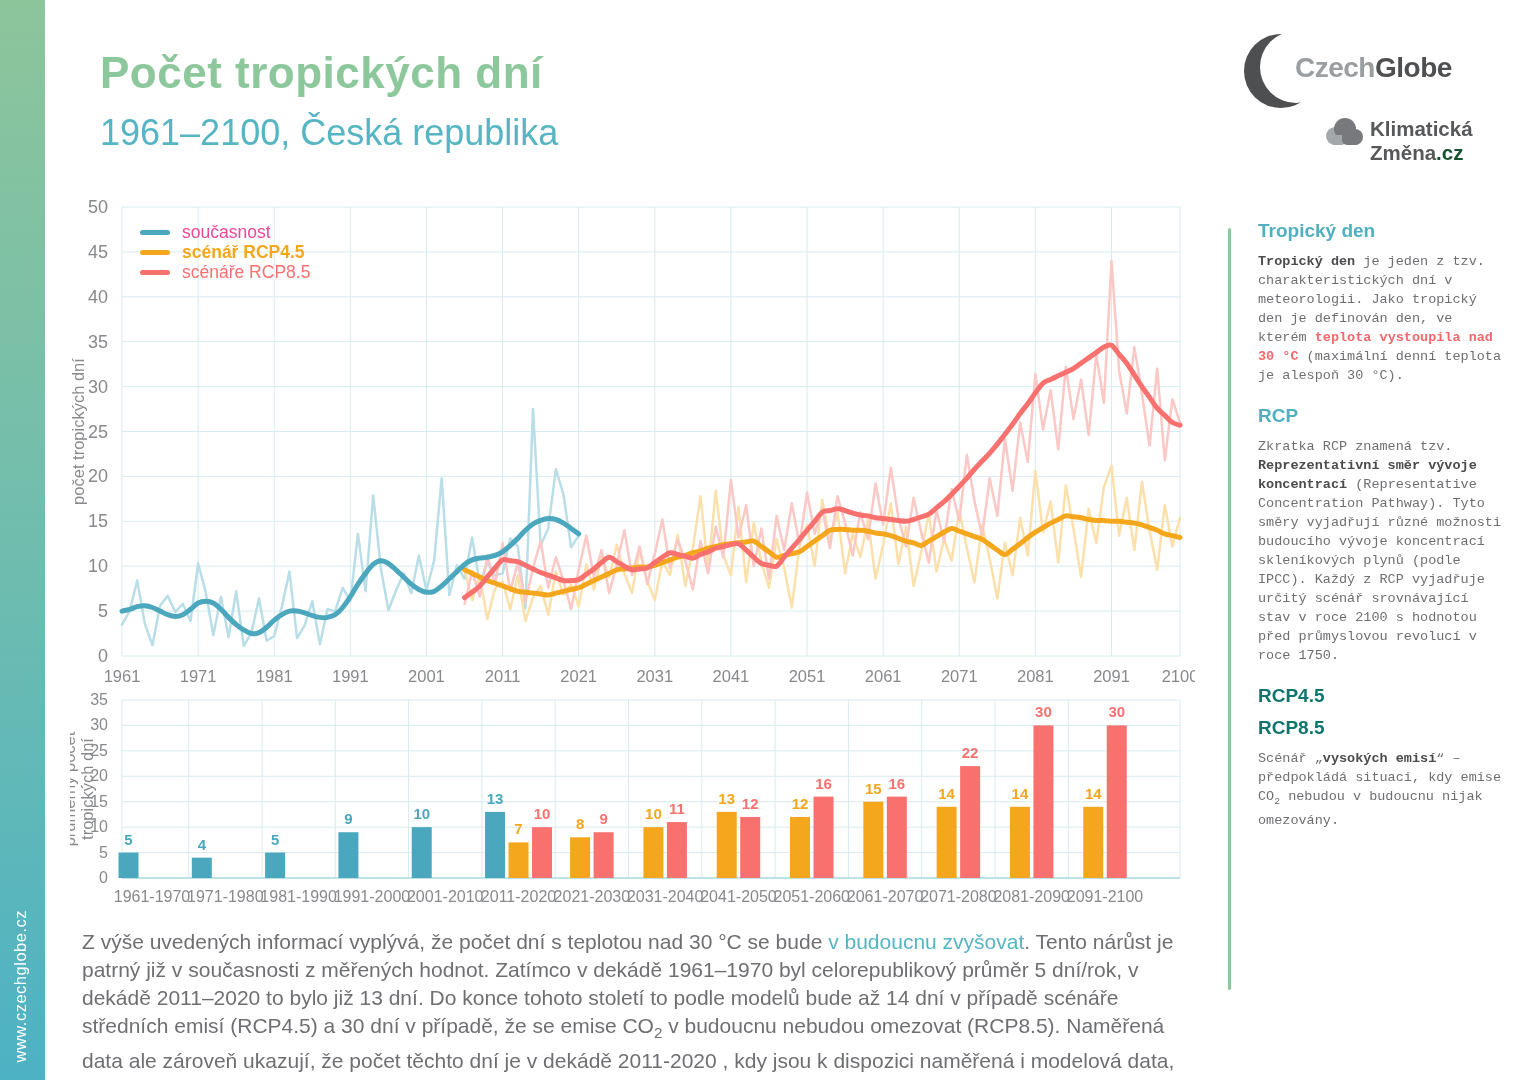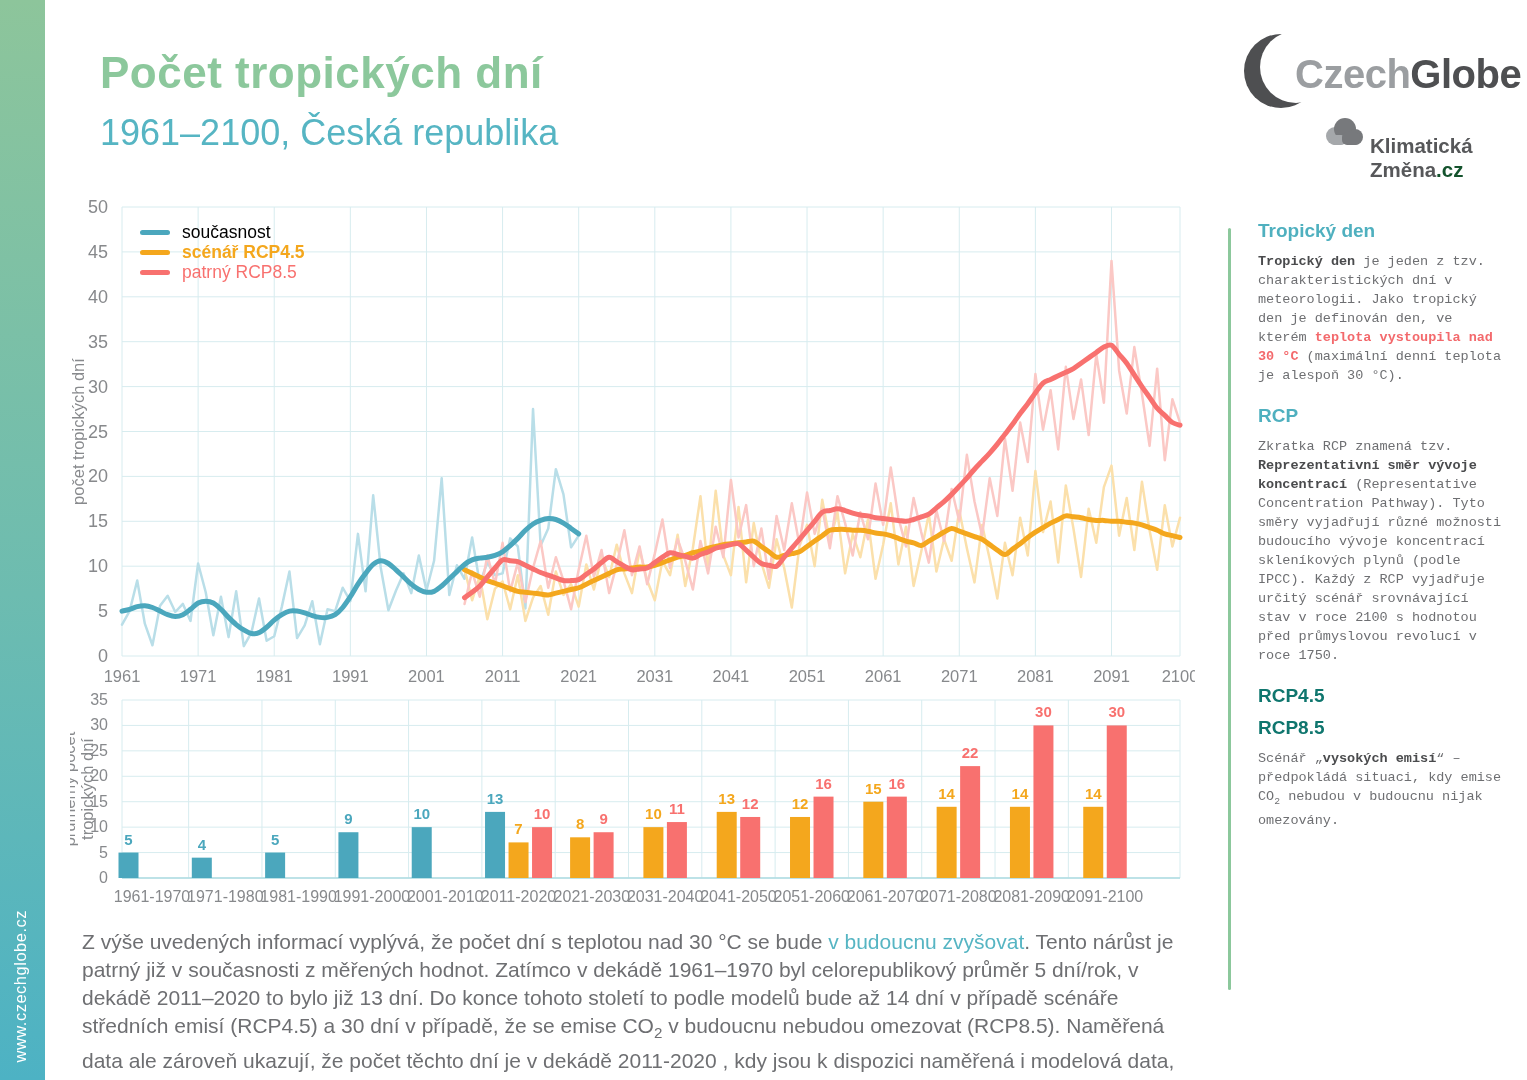--- a/index.html
+++ b/index.html
@@ -8,41 +8,41 @@
   
   .leftbar{position:absolute;left:0;top:0;width:45px;height:1080px;
            background:linear-gradient(180deg,#8dc59b 0%,#6dbcb0 55%,#4db2c4 100%);}
   .site{position:absolute;bottom:18px;left:11px;writing-mode:vertical-rl;transform:rotate(180deg);
         color:#ffffff;font-size:16.5px;letter-spacing:.5px;font-weight:500;}
   
   .title{position:absolute;left:100px;top:48px;margin:0;font-size:44px;font-weight:700;color:#8cc89c;letter-spacing:.5px;}
   .subtitle{position:absolute;left:100px;top:112px;margin:0;font-size:36px;font-weight:400;color:#56b5c3;}
   
   .cg-logo{position:absolute;left:1243px;top:30px;width:262px;height:82px;}
-  .cg-text{position:absolute;left:52px;top:22px;font-size:40px;font-weight:700;letter-spacing:-0.5px;}
+  .cg-text{position:absolute;left:52px;top:22px;font-size:28px;font-weight:700;letter-spacing:-0.5px;}
   .cg1{color:#9b9ea1;} .cg2{color:#4e4f51;}
   .kz-logo{position:absolute;left:1322px;top:116px;width:185px;height:56px;}
-  .kz-text{position:absolute;left:48px;top:18px;font-size:20.5px;font-weight:700;color:#57585a;line-height:24px;}
+  .kz-text{position:absolute;left:48px;top:1px;font-size:20.5px;font-weight:700;color:#57585a;line-height:24px;}
   .kz-cz{color:#14532d;}
   
   .line-chart-wrap{position:absolute;left:70px;top:198px;width:1125px;height:505px;}
   .bar-chart-wrap{position:absolute;left:70px;top:692px;width:1125px;height:215px;}
   svg text{font-family:"Liberation Sans",sans-serif;}
   text.ytick{font-size:18px;fill:#87898c;}
   text.xtick{font-size:16.5px;fill:#87898c;}
   text.ytick-sm{font-size:16px;fill:#87898c;}
   text.xtick-sm{font-size:16px;fill:#87898c;}
   text.axis-title{font-size:16.5px;fill:#87898c;}
   text.vlabel{font-size:15px;font-weight:700;}
   
   .legend{position:absolute;left:70px;top:24px;}
   .legend-row{display:flex;align-items:center;height:20px;}
   .sw{display:inline-block;width:30px;height:5px;border-radius:3px;margin-right:12px;}
   .lg-label{font-size:17.5px;}
-  .c-blue{color:#000000;} .c-orange{color:#f4a71d;font-weight:bold;} .c-red{color:#f8716f;}
+  .c-blue{color:#ec4899;} .c-orange{color:#f4a71d;font-weight:bold;} .c-red{color:#f8716f;}
   .sw-blue{background:#4ba7bd;} .sw-orange{background:#f4a71d;} .sw-red{background:#f8716f;}
   
   .footer-text{position:absolute;left:82px;top:928px;width:1118px;margin:0;
                font-size:21px;line-height:28px;color:#6e6f72;}
   .seg-normal{}
   .seg-teal{color:#56b5c3;}
   .seg-bold{font-weight:700;color:#4a4b4d;}
   .seg-redbold{font-weight:700;color:#f3696c;}
   .seg-sub{vertical-align:sub;font-size:.72em;}
   
@@ -154,21 +154,21 @@
       <div class="legend-row">
         <span class="sw sw-blue"></span>
         <span class="lg-label c-blue">současnost</span>
       </div>
       <div class="legend-row">
         <span class="sw sw-orange"></span>
         <span class="lg-label c-orange">scénář RCP4.5</span>
       </div>
       <div class="legend-row">
         <span class="sw sw-red"></span>
-        <span class="lg-label c-red">patrný RCP8.5</span>
+        <span class="lg-label c-red">scénáře RCP8.5</span>
       </div>
     </div>
   </div>
 
   <div class="bar-chart-wrap">
     <svg id="bar-chart" width="1125" height="215">
         <line x1="52" y1="8" x2="52" y2="186" stroke="#d7ecef" stroke-width="1"></line>
         <line x1="118.65384615384616" y1="8" x2="118.65384615384616" y2="186" stroke="#d7ecef" stroke-width="1"></line>
         <line x1="191.96153846153845" y1="8" x2="191.96153846153845" y2="186" stroke="#d7ecef" stroke-width="1"></line>
         <line x1="265.2692307692308" y1="8" x2="265.2692307692308" y2="186" stroke="#d7ecef" stroke-width="1"></line>

